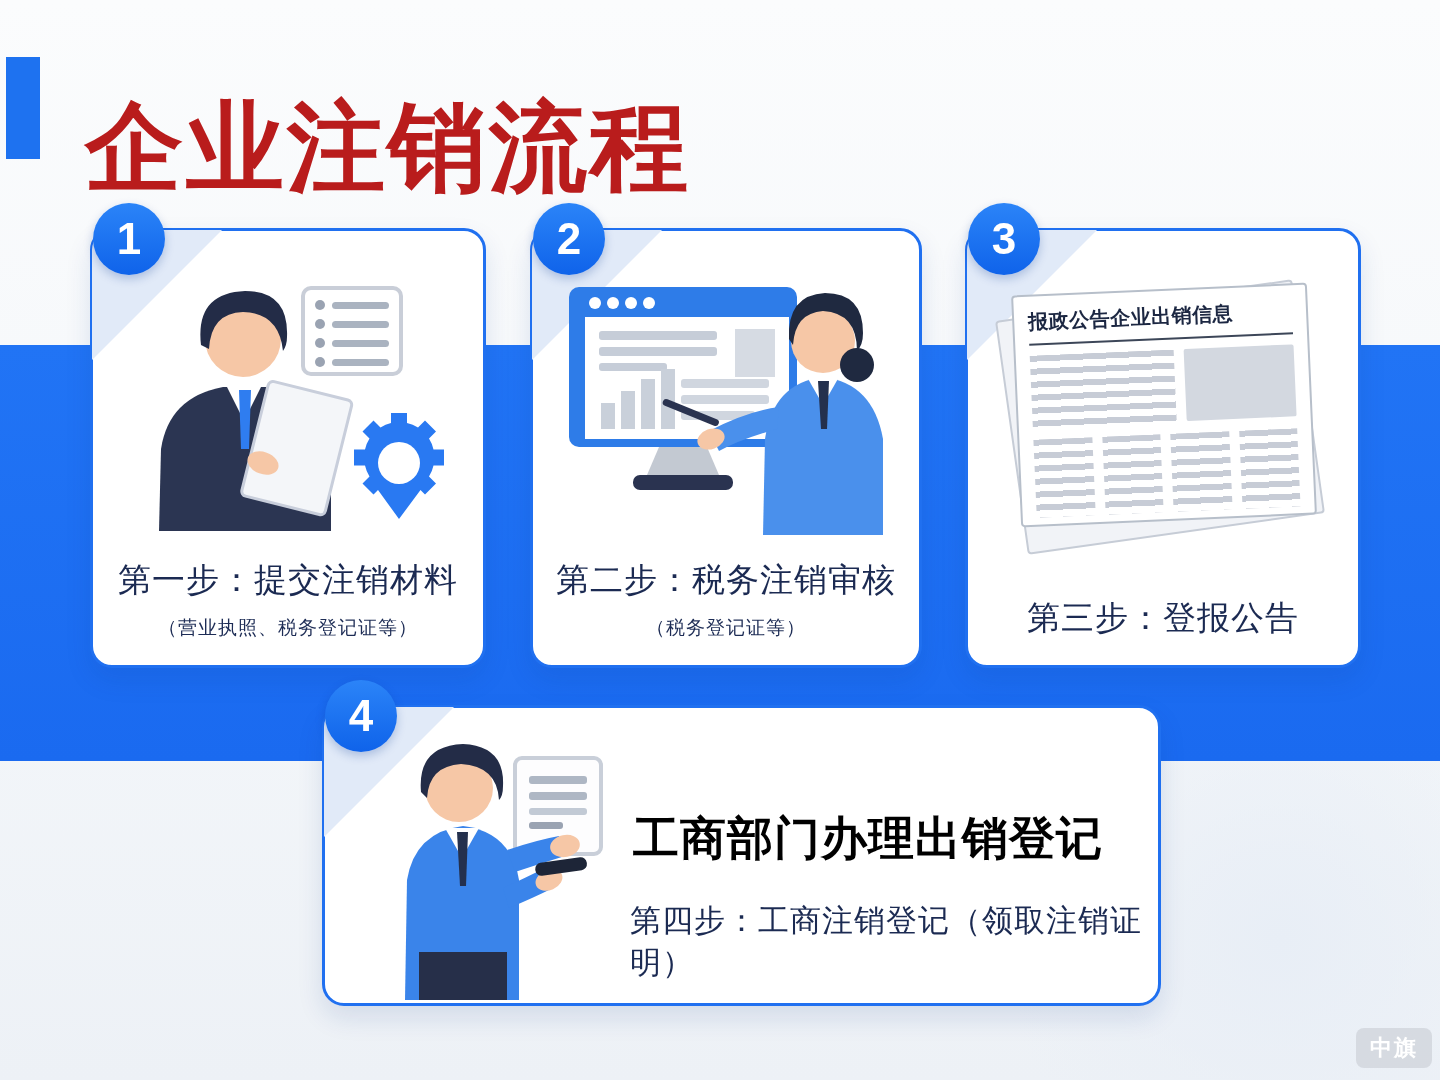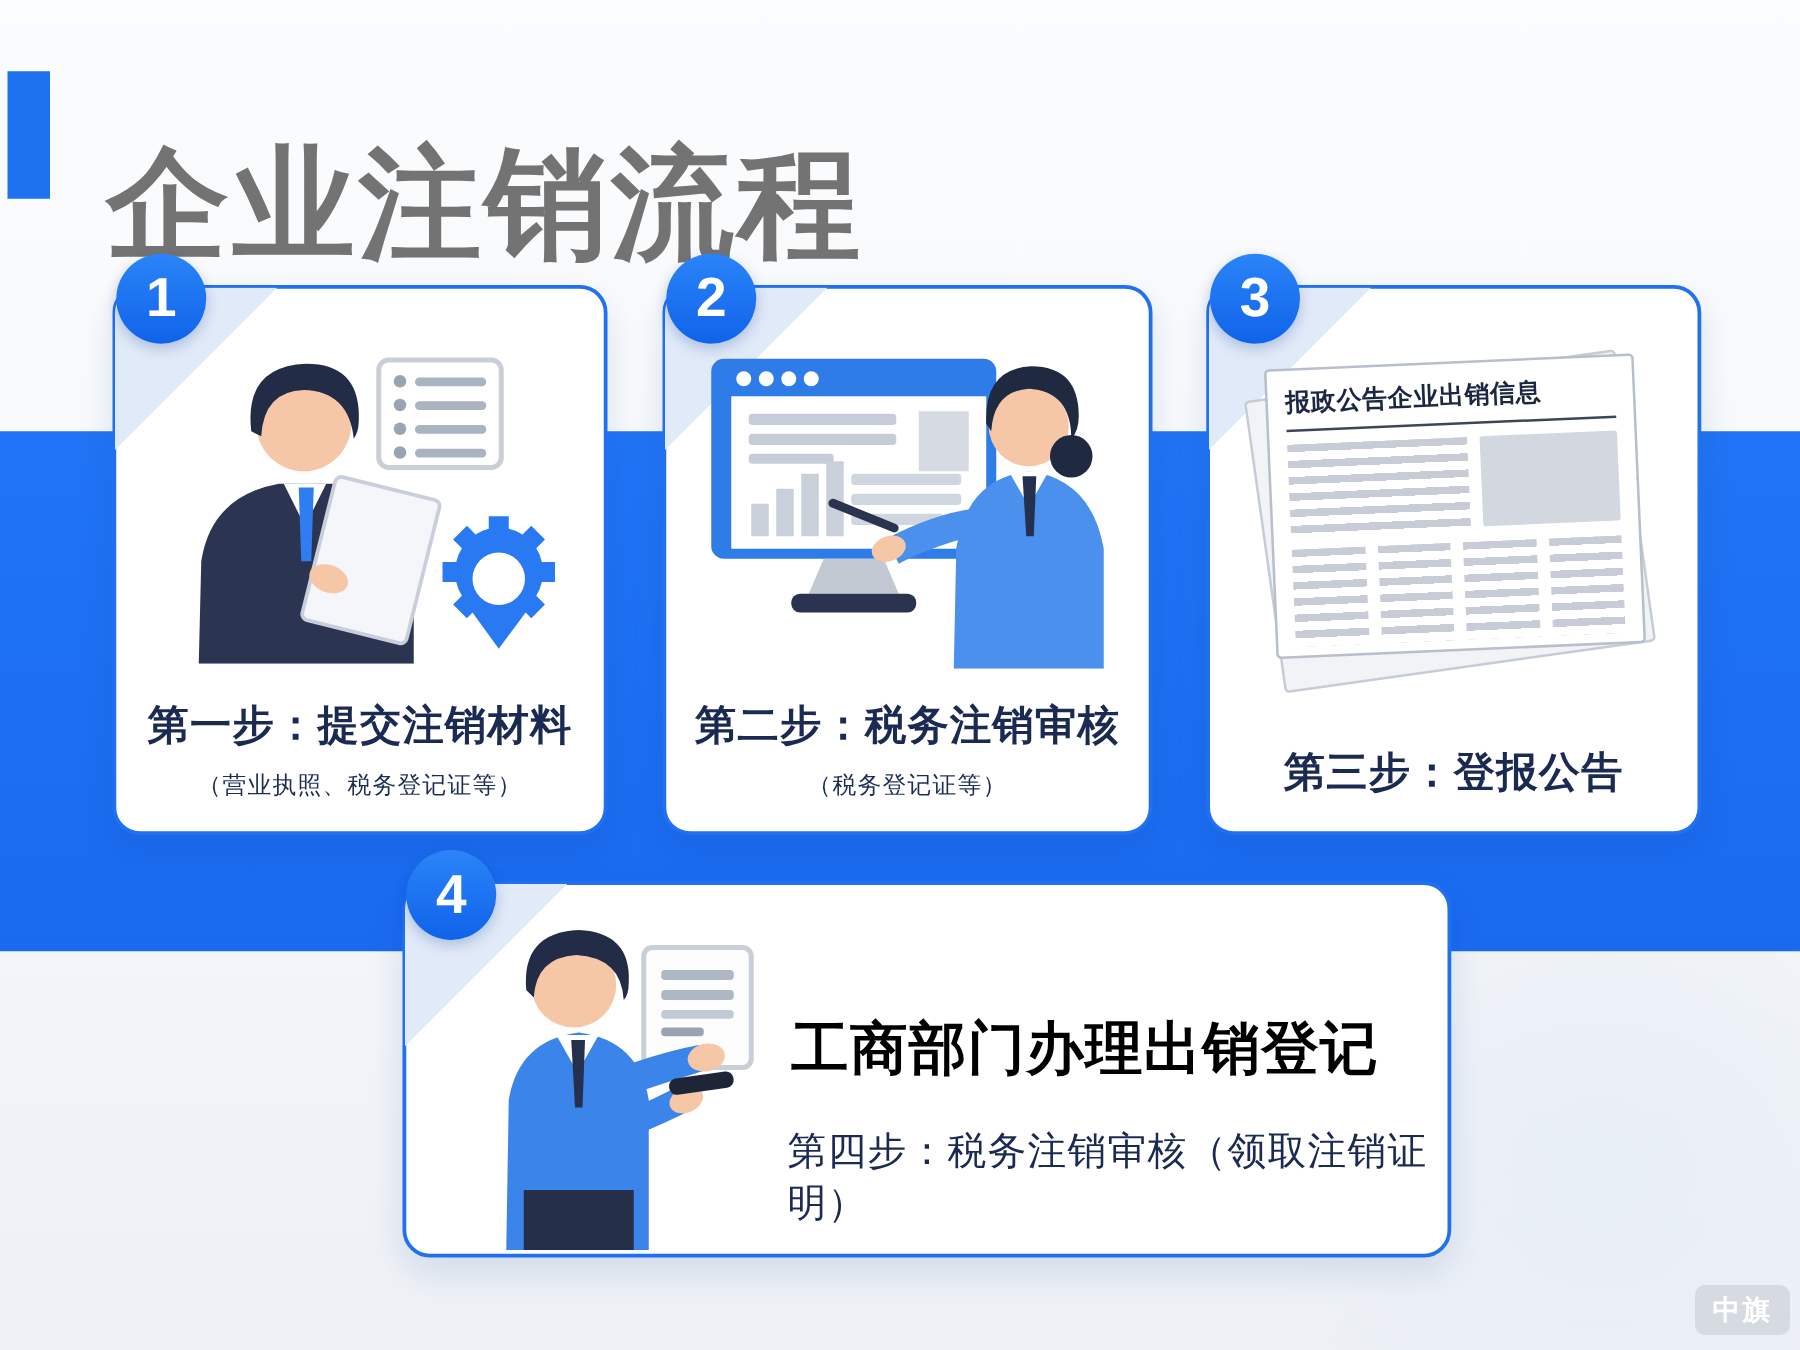--- a/index.html
+++ b/index.html
@@ -9,37 +9,37 @@
     background:linear-gradient(180deg,#fbfcfd 0%,#f4f7fa 55%,#edf1f6 100%);
   }
   
   .bg-circle{position:absolute;right:-120px;bottom:-140px;width:560px;height:560px;border-radius:50%;
     background:radial-gradient(circle,#e8eef6 0%,rgba(232,238,246,0) 70%);}
   
   .band{position:absolute;left:0;top:345px;width:1440px;height:416px;
     background:linear-gradient(180deg,#2174f5 0%,#1a6af0 100%);}
   
   .title-bar{position:absolute;left:6px;top:57px;width:34px;height:102px;background:#1e72f0;}
-  .page-title{position:absolute;left:85px;top:36px;font-size:98px;font-weight:900;
-    color:#737373;letter-spacing:3px;line-height:1.25;}
+  .page-title{position:absolute;left:85px;top:20px;font-size:98px;font-weight:900;
+    color:#b91c1c;letter-spacing:3px;line-height:1.25;}
   
   .card{position:absolute;background:#ffffff;border:3px solid #2070f0;border-radius:22px;
     box-shadow:0 12px 26px rgba(15,60,140,.12);}
   .card1{left:90px;top:228px;width:390px;height:434px;}
   .card2{left:530px;top:228px;width:386px;height:434px;}
   .card3{left:965px;top:228px;width:390px;height:434px;}
   .card4{left:322px;top:705px;width:833px;height:295px;}
   .fold{position:absolute;left:-1px;top:-1px;width:130px;height:130px;
     clip-path:polygon(0 0,100% 0,0 100%);background:#e1eaf8;border-top-left-radius:20px;}
   .badge{position:absolute;left:0px;top:-28px;width:72px;height:72px;border-radius:50%;
     background:linear-gradient(180deg,#2b84f8 0%,#0f63ea 100%);
     display:flex;align-items:center;justify-content:center;
     color:#fff;font-size:44px;font-weight:700;box-shadow:0 4px 10px rgba(10,60,150,.25);}
   .cap{position:absolute;left:0;bottom:24px;width:100%;text-align:center;}
-  .step-label{font-size:33px;font-weight:700;color:#1b2a52;letter-spacing:1px;}
+  .step-label{font-size:33px;font-weight:400;color:#1b2a52;letter-spacing:1px;}
   .step-sublabel{font-size:19px;font-weight:500;color:#1d2c55;margin-top:12px;letter-spacing:1px;}
   .illus{position:absolute;}
   
   .checklist{position:absolute;left:208px;top:55px;width:102px;height:90px;background:#fff;
     border:4px solid #c9ced8;border-radius:10px;padding:10px 10px;box-sizing:border-box;}
   .check-row{display:flex;align-items:center;margin-bottom:9px;}
   .check-dot{width:10px;height:10px;border-radius:50%;background:#9aa3b2;margin-right:7px;flex:0 0 auto;}
   .check-line{height:7px;border-radius:4px;background:#aab3c0;flex:1;}
   
   .newswrap{position:absolute;left:48px;top:58px;width:296px;height:232px;}
@@ -213,16 +213,16 @@
       <polygon points="90,92 101,92 99,146 93,146" fill="#24304d"></polygon>
       <path d="M140 110 Q170 100 192 96 L198 116 Q172 124 148 132 Z" fill="#3a84ea"></path>
       <ellipse cx="198" cy="106" rx="15" ry="11" fill="#f6c7a6" transform="rotate(-12 198 106)"></ellipse>
       <path d="M142 168 Q166 158 186 148 L178 128 Q154 140 136 148 Z" fill="#3a84ea"></path>
       <ellipse cx="182" cy="140" rx="14" ry="10" fill="#f6c7a6" transform="rotate(-24 182 140)"></ellipse>
       <rect x="168" y="120" width="52" height="13" rx="6" fill="#1d2537" transform="rotate(-8 194 126)"></rect>
       <rect x="52" y="212" width="88" height="48" fill="#262f49"></rect>
     </g>
   </svg>
   <div class="c4-title">工商部门办理出销登记</div>
-  <div class="c4-sub">第四步：税务注销审核（领取注销证明）</div>
+  <div class="c4-sub">第四步：工商注销登记（领取注销证明）</div>
 </div>
 
 <div class="watermark">中旗</div>
 
 </body></html>

